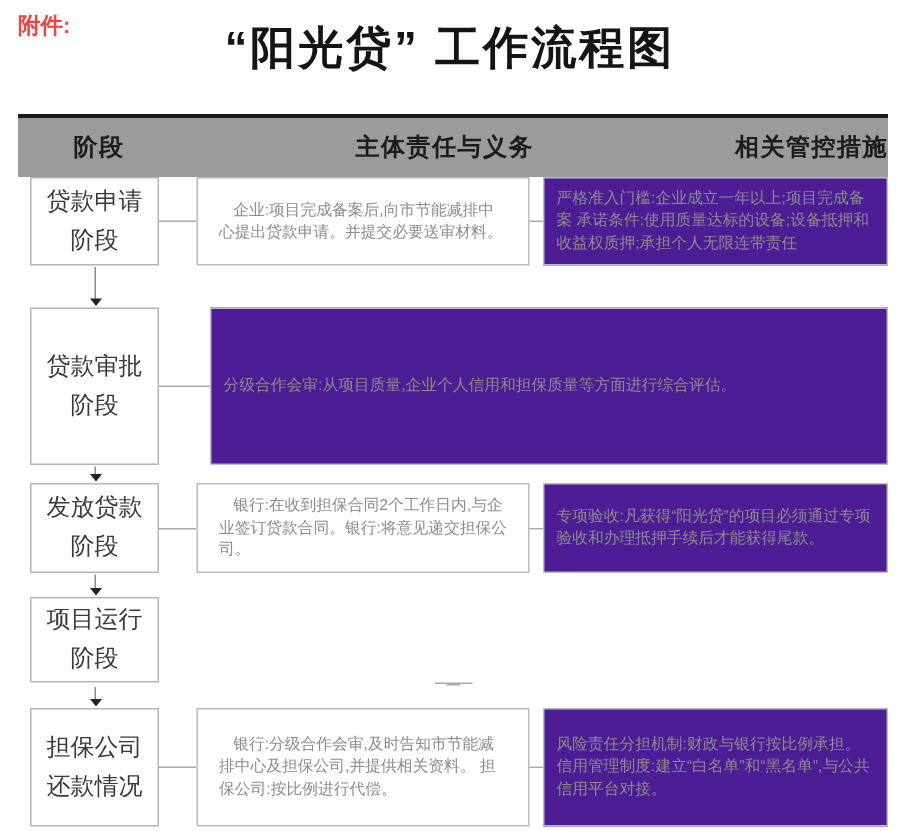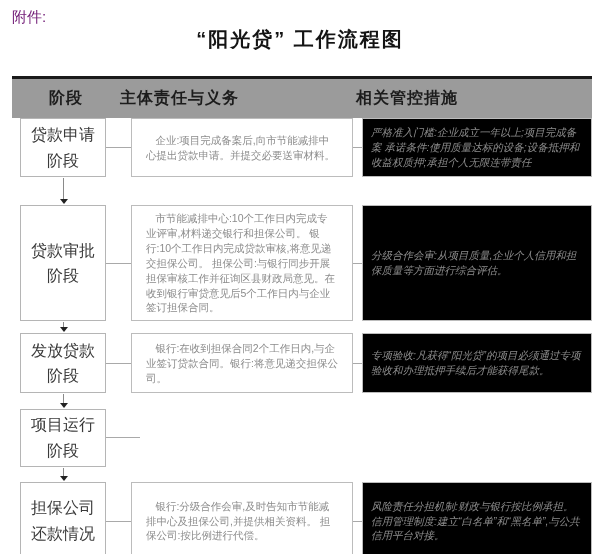--- a/index.html
+++ b/index.html
@@ -8,53 +8,53 @@
     --box-border:#bcbcbc;
     --body-text:#8c8c8c;
     --stage-text:#3a3a3a;
     --title-text:#141414;
     --connector:#a9a9a9;
   }
   html,body{margin:0;padding:0;background:#fff;}
   body{width:600px;height:554px;font-family:"Liberation Sans","DejaVu Sans",sans-serif;}
   .page{position:relative;width:600px;height:554px;overflow:hidden;background:#fff;}
 
-  .attachment{position:absolute;left:12px;top:8px;font-size:15px;font-weight:normal;color:#701a75;}
-  .title{position:absolute;left:0;right:0;top:12px;margin:14px;text-align:center;
-         font-size:20px;font-weight:bold;color:var(--title-text);letter-spacing:2px;}
+  .attachment{position:absolute;left:12px;top:8px;font-size:15px;font-weight:bold;color:#ef4444;}
+  .title{position:absolute;left:0;right:0;top:12px;margin:0;text-align:center;
+         font-size:30px;font-weight:bold;color:var(--title-text);letter-spacing:2px;}
 
   .topbar{position:absolute;left:12px;right:8px;top:76px;height:3px;background:var(--top-bar);}
   .header{position:absolute;left:12px;right:8px;top:79px;height:39px;background:var(--header-bg);
           display:flex;align-items:center;}
   .hc{font-size:16px;font-weight:bold;color:#1c1c1c;letter-spacing:1px;}
   .hc-stage{width:108px;text-align:center;}
-  .hc-duty{width:236px;text-align:left;font-family:Liberation Mono, monospace;}
-  .hc-control{flex:1;text-align:left;}
+  .hc-duty{width:236px;text-align:right;font-family:Liberation Mono, monospace;}
+  .hc-control{flex:1;text-align:right;}
 
   .rows{position:absolute;left:12px;right:8px;top:118px;}
   .row{display:flex;align-items:stretch;}
   .row-1{min-height:59px;}
   .row-2{min-height:105px;}
   .row-3{min-height:60px;}
-  .row-4{min-height:56px;}
+  .row-4{min-height:56px;flex-direction:column;}
   .row-5{min-height:79px;}
 
   .stage-box{flex:none;width:86px;margin-left:8px;border:1px solid #b5b5b5;background:#fff;
              display:flex;align-items:center;justify-content:center;text-align:center;
              box-sizing:border-box;padding:2px;}
   .stage-label{font-size:16px;color:var(--stage-text);line-height:1.6;white-space:pre-line;}
 
   .conn{flex:none;align-self:center;height:1px;background:var(--connector);}
   .conn-l{width:25px;}
   .conn-r{width:9px;}
 
   .duty-box{flex:none;width:222px;border:1px solid var(--box-border);background:#fff;
             box-sizing:border-box;display:flex;align-items:center;padding:5px 14px;}
-  .control-box{flex:1;border:1px solid var(--box-border);background:#000000;
-               box-sizing:border-box;display:flex;align-items:center;padding:5px 8px;font-style:italic;}
+  .control-box{flex:1;border:1px solid var(--box-border);background:#4c1d95;
+               box-sizing:border-box;display:flex;align-items:center;padding:5px 8px;}
   .body-text{font-size:10.5px;color:var(--body-text);line-height:1.42;}
   .duty-box .body-text{text-indent:0.9em;}
 
   .arrow-gap{position:relative;}
   .g1{height:28px;}
   .g2{height:12px;}
   .g3{height:16px;}
   .g4{height:15px;}
   .arrow{position:absolute;left:51px;top:1px;bottom:1px;width:1px;}
   .arrow .line{position:absolute;left:0;top:0;bottom:3px;width:1px;background:#8a8a8a;}
@@ -101,23 +101,20 @@
           <i class="head"></i>
         </div>
     </div>
 
     <div class="row row-2">
       <div class="stage-box">
         <span class="stage-label">贷款审批
 阶段</span>
       </div>
       <div class="conn conn-l"></div>
-      <div class="duty-box">
-        <span class="body-text">市节能减排中心:10个工作日内完成专业评审,材料递交银行和担保公司。 银行:10个工作日内完成贷款审核,将意见递交担保公司。 担保公司:与银行同步开展担保审核工作并征询区县财政局意见。在收到银行审贷意见后5个工作日内与企业签订担保合同。</span>
-      </div>
       <div class="conn conn-r"></div>
       <div class="control-box">
         <span class="body-text">分级合作会审:从项目质量,企业个人信用和担保质量等方面进行综合评估。</span>
       </div>
     </div>
 
     <div class="arrow-gap g2">
       <div class="arrow">
           <i class="line"></i>
           <i class="head"></i>

